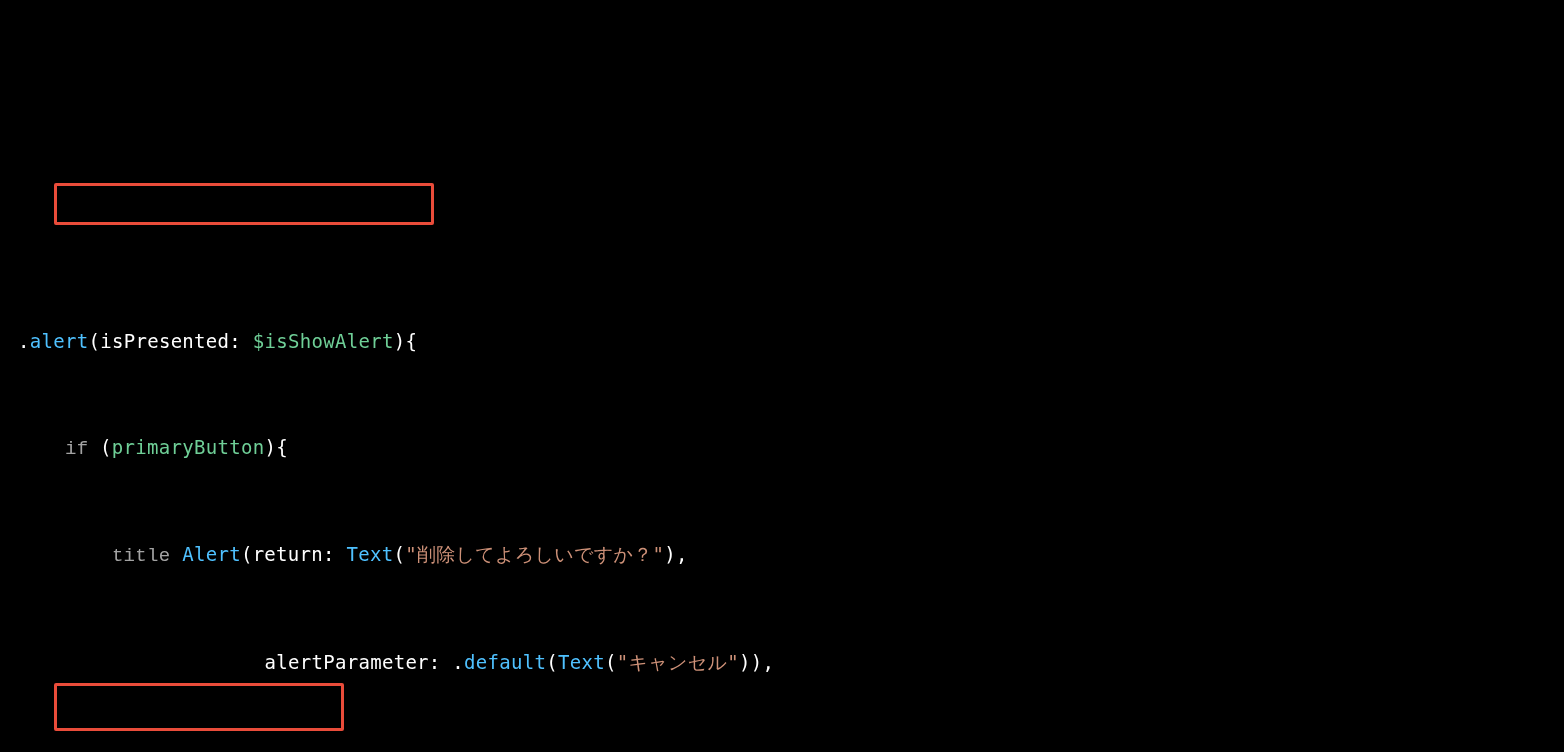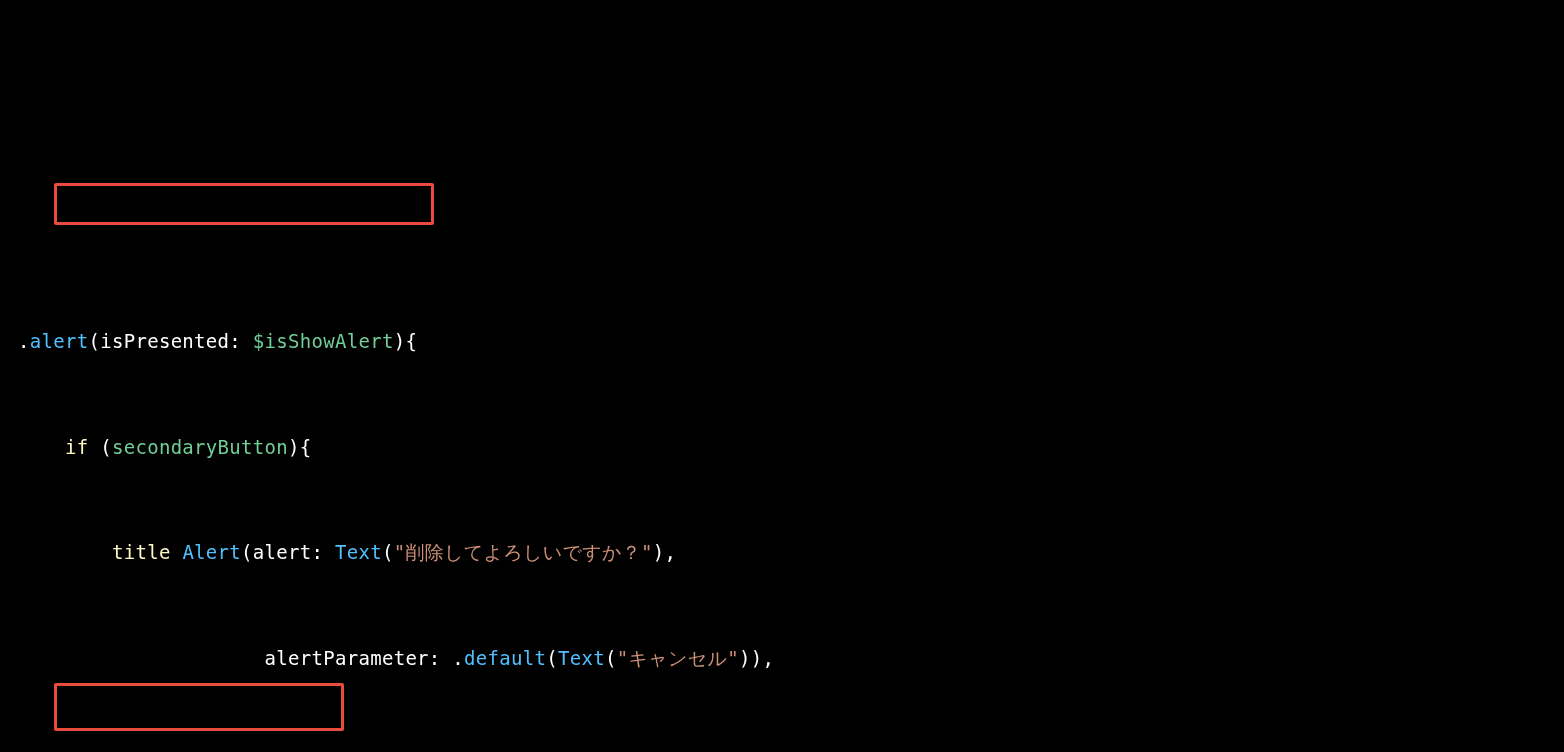--- a/index.html
+++ b/index.html
@@ -20,21 +20,21 @@
     .code-container {
       position: relative;
     }
     .line {
       display: block;
       min-height: 1.85em;
     }
     .white { color: #ffffff; }
     .blue { color: #4fc1ff; }
     .green { color: #6fcf97; }
-    .magenta { color: #fef9c3; }
+    .magenta { color: #a3a3a3; font-family: Liberation Mono, monospace; }
     .orange { color: #ce9178; }
     
     .highlight-box {
       position: absolute;
       border: 3px solid #e94c3a;
       border-radius: 2px;
       pointer-events: none;
     }
     .hl-1 {
       left: 36px;
@@ -52,22 +52,22 @@
 </head>
 <body>
 
 
 
 <div class="code-container">
   <div class="highlight-box hl-1"></div>
   <div class="highlight-box hl-2"></div>
 
   <span class="line"><span class="white">.</span><span class="blue">alert</span><span class="white">(isPresented: </span><span class="green">$isShowAlert</span><span class="white">){</span></span>
-  <span class="line"><span>    </span><span class="magenta">if</span><span class="white"> (</span><span class="green">secondaryButton</span><span class="white">){</span></span>
-  <span class="line"><span>        </span><span class="magenta">title</span><span> </span><span class="blue">Alert</span><span class="white">(alert: </span><span class="blue">Text</span><span class="white">(</span><span class="orange">"削除してよろしいですか？"</span><span class="white">),</span></span>
+  <span class="line"><span>    </span><span class="magenta">if</span><span class="white"> (</span><span class="green">primaryButton</span><span class="white">){</span></span>
+  <span class="line"><span>        </span><span class="magenta">title</span><span> </span><span class="blue">Alert</span><span class="white">(return: </span><span class="blue">Text</span><span class="white">(</span><span class="orange">"削除してよろしいですか？"</span><span class="white">),</span></span>
   <span class="line"><span class="white">                     alertParameter: .</span><span class="blue">default</span><span class="white">(</span><span class="blue">Text</span><span class="white">(</span><span class="orange">"キャンセル"</span><span class="white">)),</span></span>
   <span class="line"><span class="white">                     secondaryButton: .</span><span class="blue">destructive</span><span class="white">(</span><span class="blue">Text</span><span class="white">(</span><span class="orange">"削除"</span><span class="white">),</span></span>
   
   
   
   
   
   
   
   

